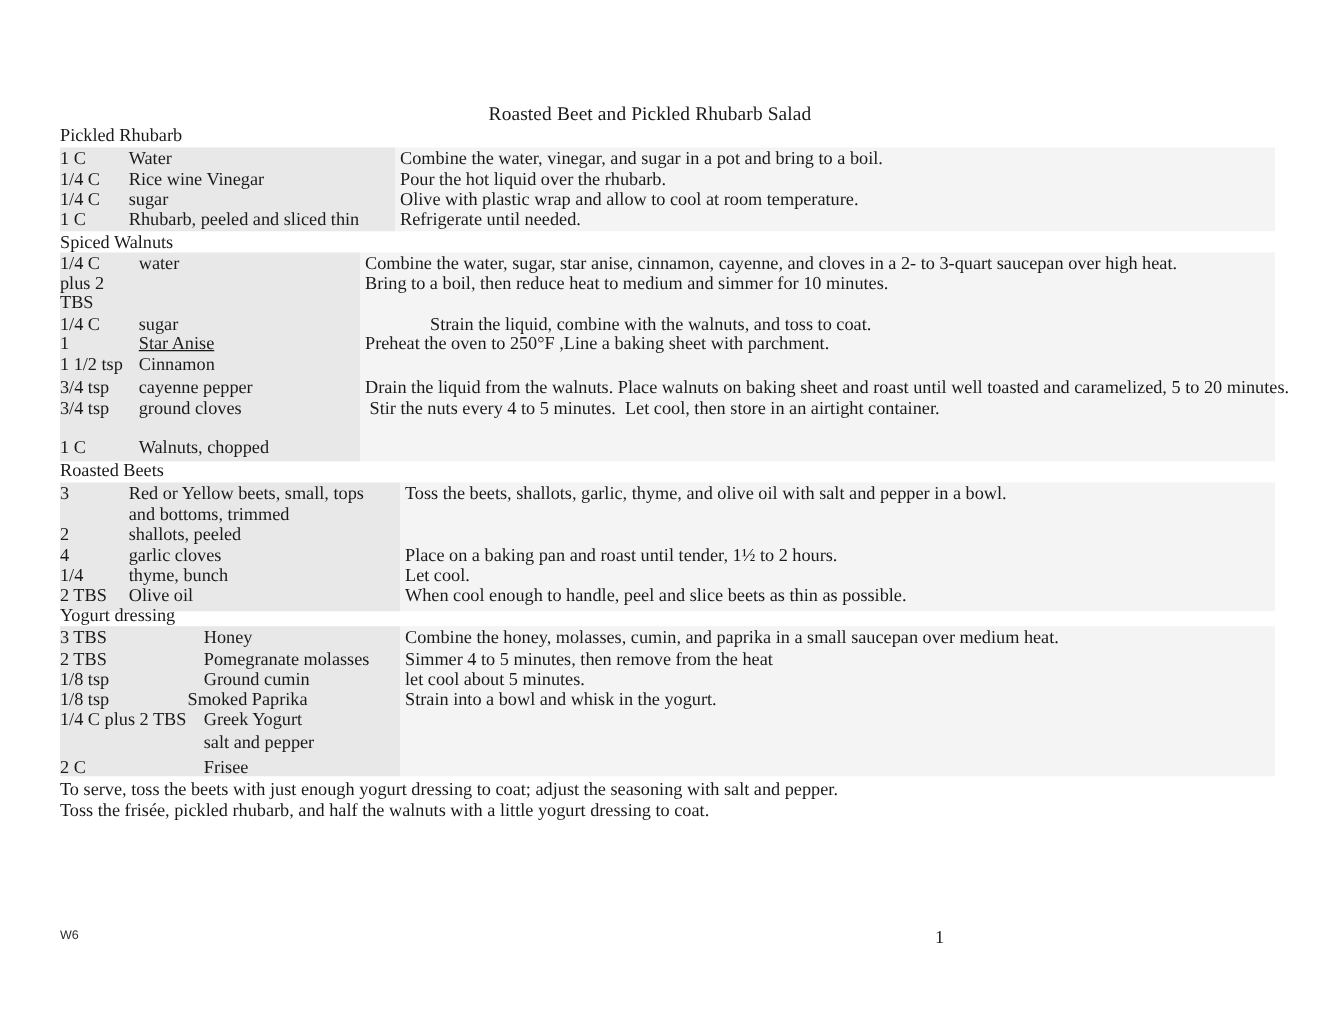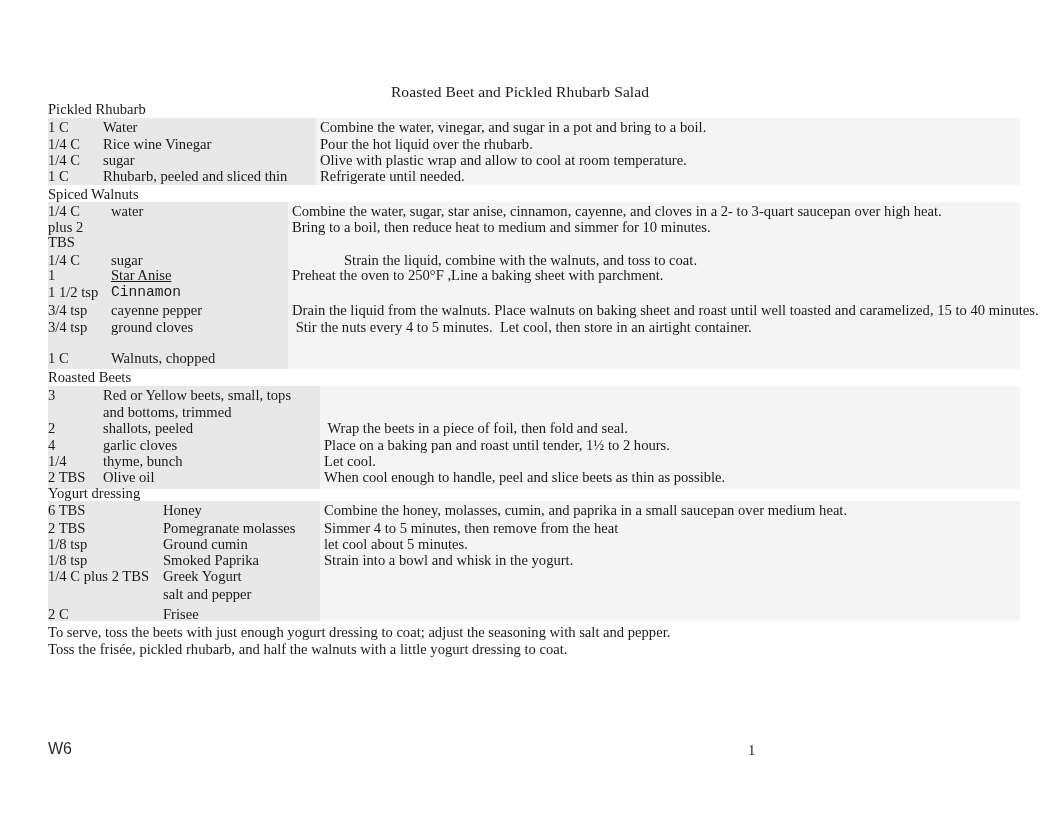--- a/index.html
+++ b/index.html
@@ -64,21 +64,21 @@
   .shade.lighter {
     background: #f4f4f4;
   }
 
   
   .footer-left {
     position: absolute;
     left: 48px;
     top: 743px;
     font-family: "Liberation Sans", "DejaVu Sans", sans-serif;
-    font-size: 16px;
+    font-size: 10px;
     line-height: 12px;
     color: #2b2b2b;
     white-space: pre;
   }
   .footer-page {
     position: absolute;
     left: 748px;
     top: 742px;
     font-size: 14.6px;
     line-height: 16px;
@@ -130,66 +130,66 @@
   <div class="t qty" style="left:48px; top:203px;">1/4 C</div>
   <div class="t ing" style="left:111px; top:203px;">water</div>
   <div class="t qty" style="left:48px; top:219px;">plus 2</div>
   <div class="t qty" style="left:48px; top:234px;">TBS</div>
 
   <div class="t qty" style="left:48px; top:252px;">1/4 C</div>
   <div class="t ing" style="left:111px; top:252px;">sugar</div>
   <div class="t qty" style="left:48px; top:267px;">1</div>
   <div class="t ing" style="left:111px; top:267px;text-decoration:underline;">Star Anise</div>
   <div class="t qty" style="left:48px; top:284px;">1 1/2 tsp</div>
-  <div class="t ing" style="left:111px; top:284px;font-family:Liberation Mono, monospace;">Cinnamon</div>
+  <div class="t ing" style="left:111px; top:284px;">Cinnamon</div>
 
   <div class="t qty" style="left:48px; top:302px;">3/4 tsp</div>
   <div class="t ing" style="left:111px; top:302px;">cayenne pepper</div>
   <div class="t qty" style="left:48px; top:319px;">3/4 tsp</div>
   <div class="t ing" style="left:111px; top:319px;">ground cloves</div>
 
   <div class="t qty" style="left:48px; top:350px;">1 C</div>
   <div class="t ing" style="left:111px; top:350px;">Walnuts, chopped</div>
 
   <div class="t ins" style="left:292px; top:203px;">Combine the water, sugar, star anise, cinnamon, cayenne, and cloves in a 2- to 3-quart saucepan over high heat.</div>
   <div class="t ins" style="left:292px; top:219px;">Bring to a boil, then reduce heat to medium and simmer for 10 minutes.</div>
   <div class="t ins" style="left:300px; top:252px;margin-left:44px;">Strain the liquid, combine with the walnuts, and toss to coat.</div>
   <div class="t ins" style="left:292px; top:267px;">Preheat the oven to 250°F ,Line a baking sheet with parchment.</div>
-  <div class="t ins" style="left:292px; top:302px;">Drain the liquid from the walnuts. Place walnuts on baking sheet and roast until well toasted and caramelized, 15 to 40 minutes.</div>
+  <div class="t ins" style="left:292px; top:302px;">Drain the liquid from the walnuts. Place walnuts on baking sheet and roast until well toasted and caramelized, 5 to 20 minutes.</div>
   <div class="t ins" style="left:292px; top:319px;"> Stir the nuts every 4 to 5 minutes.  Let cool, then store in an airtight container.</div>
 
   <div class="section-head" style="top:369px;">Roasted Beets</div>
 
   <div class="t qty" style="left:48px; top:387px;">3</div>
   <div class="t ing wrap" style="left:103px; top:387px; width:205px;">Red or Yellow beets, small, tops and bottoms, trimmed</div>
 
   <div class="t qty" style="left:48px; top:420px;">2</div>
   <div class="t ing" style="left:103px; top:420px;">shallots, peeled</div>
   <div class="t qty" style="left:48px; top:437px;">4</div>
   <div class="t ing" style="left:103px; top:437px;">garlic cloves</div>
   <div class="t qty" style="left:48px; top:453px;">1/4</div>
   <div class="t ing" style="left:103px; top:453px;">thyme, bunch</div>
   <div class="t qty" style="left:48px; top:469px;">2 TBS</div>
   <div class="t ing" style="left:103px; top:469px;">Olive oil</div>
 
-  <div class="t ins" style="left:324px; top:420px;"> Wrap the beets in a piece of foil, then fold and seal.</div>
+  <div class="t ins" style="left:324px; top:387px;">Toss the beets, shallots, garlic, thyme, and olive oil with salt and pepper in a bowl.</div>
   <div class="t ins" style="left:324px; top:437px;">Place on a baking pan and roast until tender, 1½ to 2 hours.</div>
   <div class="t ins" style="left:324px; top:453px;">Let cool.</div>
   <div class="t ins" style="left:324px; top:469px;">When cool enough to handle, peel and slice beets as thin as possible.</div>
 
   <div class="section-head" style="top:485px;">Yogurt dressing</div>
 
-  <div class="t qty" style="left:48px; top:502px;">6 TBS</div>
+  <div class="t qty" style="left:48px; top:502px;">3 TBS</div>
   <div class="t ing" style="left:163px; top:502px;">Honey</div>
   <div class="t qty" style="left:48px; top:520px;">2 TBS</div>
   <div class="t ing" style="left:163px; top:520px;">Pomegranate molasses</div>
   <div class="t qty" style="left:48px; top:536px;">1/8 tsp</div>
   <div class="t ing" style="left:163px; top:536px;">Ground cumin</div>
   <div class="t qty" style="left:48px; top:552px;">1/8 tsp</div>
-  <div class="t ing" style="left:163px; top:552px;text-align:right;">Smoked Paprika</div>
+  <div class="t ing" style="left:150px; top:552px;text-align:right;">Smoked Paprika</div>
   <div class="t qty" style="left:48px; top:568px;">1/4 C plus 2 TBS</div>
   <div class="t ing" style="left:163px; top:568px;">Greek Yogurt</div>
   <div class="t ing" style="left:163px; top:586px;">salt and pepper</div>
   <div class="t qty" style="left:48px; top:606px;">2 C</div>
   <div class="t ing" style="left:163px; top:606px;">Frisee</div>
 
   <div class="t ins" style="left:324px; top:502px;">Combine the honey, molasses, cumin, and paprika in a small saucepan over medium heat.</div>
   <div class="t ins" style="left:324px; top:520px;">Simmer 4 to 5 minutes, then remove from the heat</div>
   <div class="t ins" style="left:324px; top:536px;">let cool about 5 minutes.</div>
   <div class="t" style="left:48px; top:624px;">To serve, toss the beets with just enough yogurt dressing to coat; adjust the seasoning with salt and pepper.</div>

